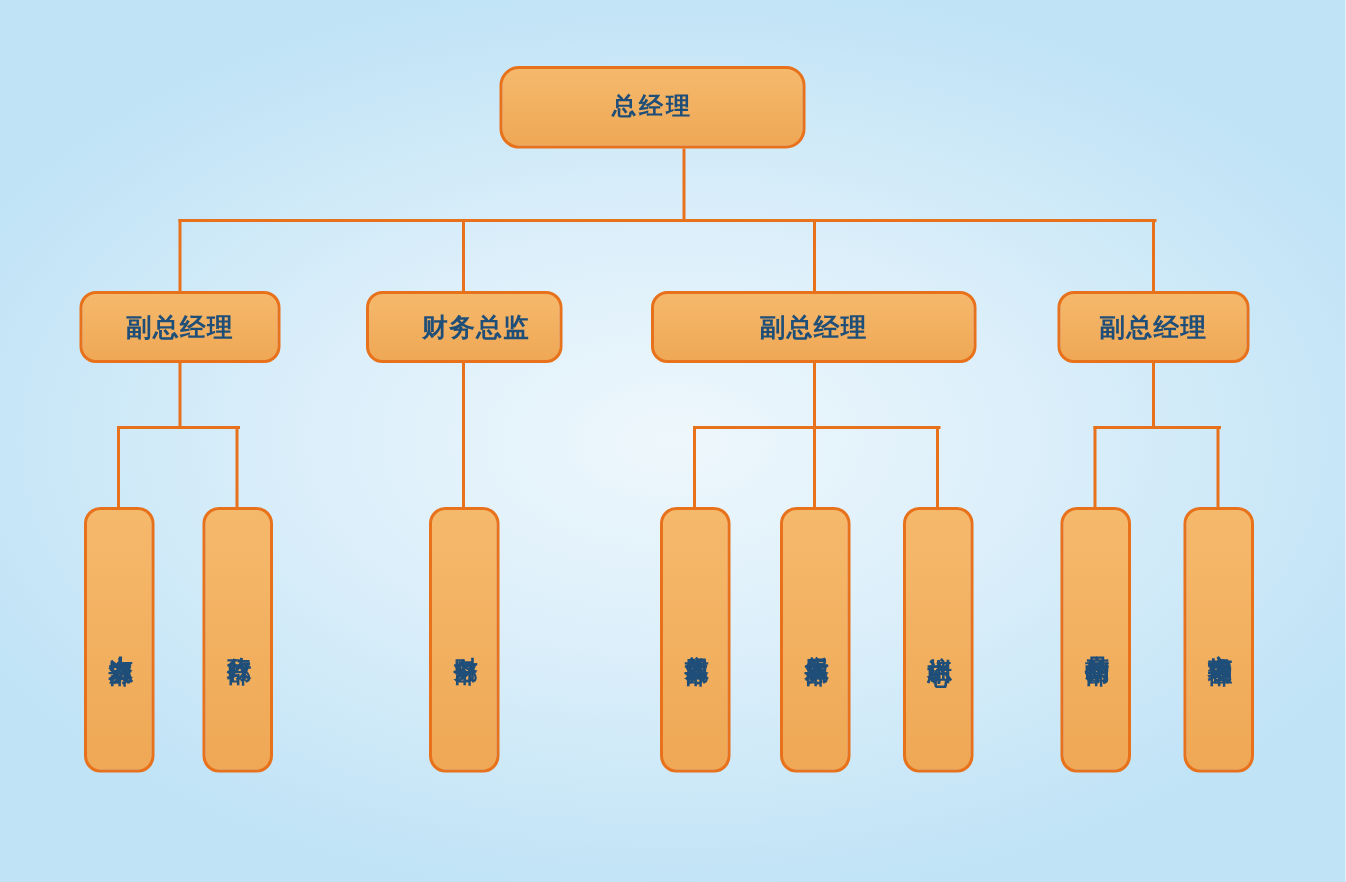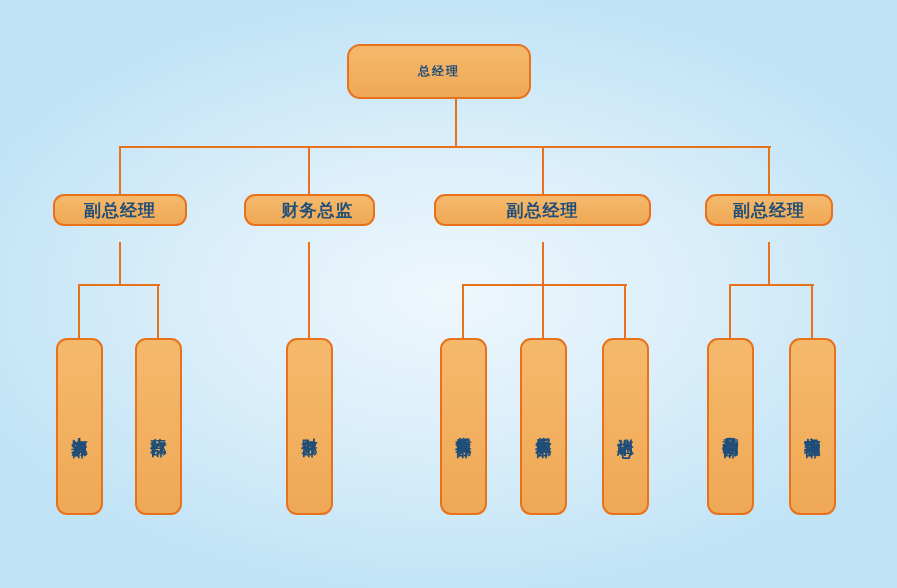--- a/index.html
+++ b/index.html
@@ -15,22 +15,22 @@
     box-sizing:border-box;
     background:linear-gradient(180deg,#F5B96C 0%,#EFA855 100%);
     border:2px solid #E8711C;
     border-radius:11px;
     display:flex;
     align-items:center;
     justify-content:center;
     color:#1F4E79;
     font-weight:bold;
   }
-  .node.root{left:347px;top:44px;width:184px;height:55px;border-radius:13px;font-size:12px;letter-spacing:2px;}
-  .node.l2{top:194px;height:32px;font-size:17px;letter-spacing:1px;}
+  .node.root{left:333px;top:44px;width:204px;height:55px;border-radius:13px;font-size:16px;letter-spacing:2px;}
+  .node.l2{top:194px;height:48px;font-size:17px;letter-spacing:1px;}
   .node.l3{top:338px;width:47px;height:177px;font-size:16px;}
   .v-text{
     writing-mode:vertical-rl;
     text-orientation:upright;
     letter-spacing:1px;
     line-height:1;
   }
   .line{position:absolute;background:#E8711C;}
   .vline{width:2px;}
   .hline{height:2px;}

